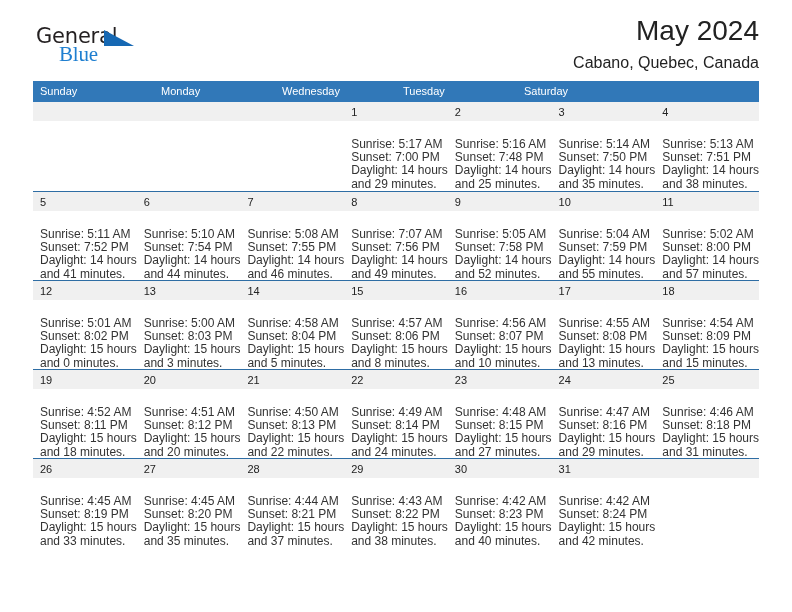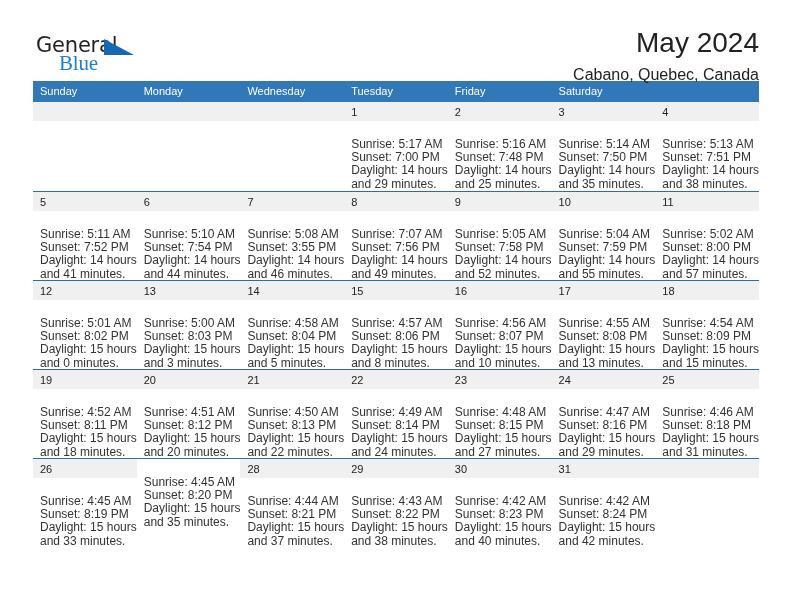--- a/index.html
+++ b/index.html
@@ -18,21 +18,21 @@
     position: relative;
     width: 792px;
     height: 612px;
     box-sizing: border-box;
     padding: 0 33px;
   }
 
   
   .topbar {
     display: flex;
-    align-items: center;
+    align-items: flex-end;
     justify-content: space-between;
     padding-top: 40px;
     height: 72px;
     box-sizing: border-box;
   }
   .brand {
     position: relative;
     width: 120px;
     height: 50px;
     flex: 0 0 auto;
@@ -86,21 +86,21 @@
     letter-spacing: 0px;
   }
 
   
   .calendar {
     margin-top: 9px;
     width: 726px;
   }
   .weekdays {
     display: grid;
-    grid-template-columns: repeat(7, 1fr);
+    grid-template-columns: repeat(6, 1fr);
     background: #3178b8;
     height: 21px;
   }
   .weekday {
     color: #ffffff;
     font-size: 11px;
     line-height: 21px;
     padding-left: 7px;
     white-space: nowrap;
     overflow: hidden;
@@ -164,21 +164,20 @@
 
   </div>
 
   <div class="calendar">
 
     <div class="weekdays">
       <div class="weekday">Sunday</div>
       <div class="weekday">Monday</div>
       <div class="weekday">Wednesday</div>
       <div class="weekday">Tuesday</div>
-      <div class="weekday">Friday</div>
       <div class="weekday">Saturday</div>
     </div>
 
     <div class="week first">
       <div class="cell empty">
         <div class="daynum-band"><span class="daynum"></span></div>
 
       </div>
       <div class="cell empty">
         <div class="daynum-band"><span class="daynum"></span></div>
@@ -242,21 +241,21 @@
           <div>Sunrise: 5:10 AM</div>
           <div>Sunset: 7:54 PM</div>
           <div>Daylight: 14 hours</div>
           <div>and 44 minutes.</div>
         </div>
       </div>
       <div class="cell">
         <div class="daynum-band"><span class="daynum">7</span></div>
         <div class="info">
           <div>Sunrise: 5:08 AM</div>
-          <div>Sunset: 3:55 PM</div>
+          <div>Sunset: 7:55 PM</div>
           <div>Daylight: 14 hours</div>
           <div>and 46 minutes.</div>
         </div>
       </div>
       <div class="cell">
         <div class="daynum-band"><span class="daynum">8</span></div>
         <div class="info">
           <div>Sunrise: 7:07 AM</div>
           <div>Sunset: 7:56 PM</div>
           <div>Daylight: 14 hours</div>
@@ -428,20 +427,21 @@
       <div class="cell">
         <div class="daynum-band"><span class="daynum">26</span></div>
         <div class="info">
           <div>Sunrise: 4:45 AM</div>
           <div>Sunset: 8:19 PM</div>
           <div>Daylight: 15 hours</div>
           <div>and 33 minutes.</div>
         </div>
       </div>
       <div class="cell">
+        <div class="daynum-band"><span class="daynum">27</span></div>
         <div class="info">
           <div>Sunrise: 4:45 AM</div>
           <div>Sunset: 8:20 PM</div>
           <div>Daylight: 15 hours</div>
           <div>and 35 minutes.</div>
         </div>
       </div>
       <div class="cell">
         <div class="daynum-band"><span class="daynum">28</span></div>
         <div class="info">

